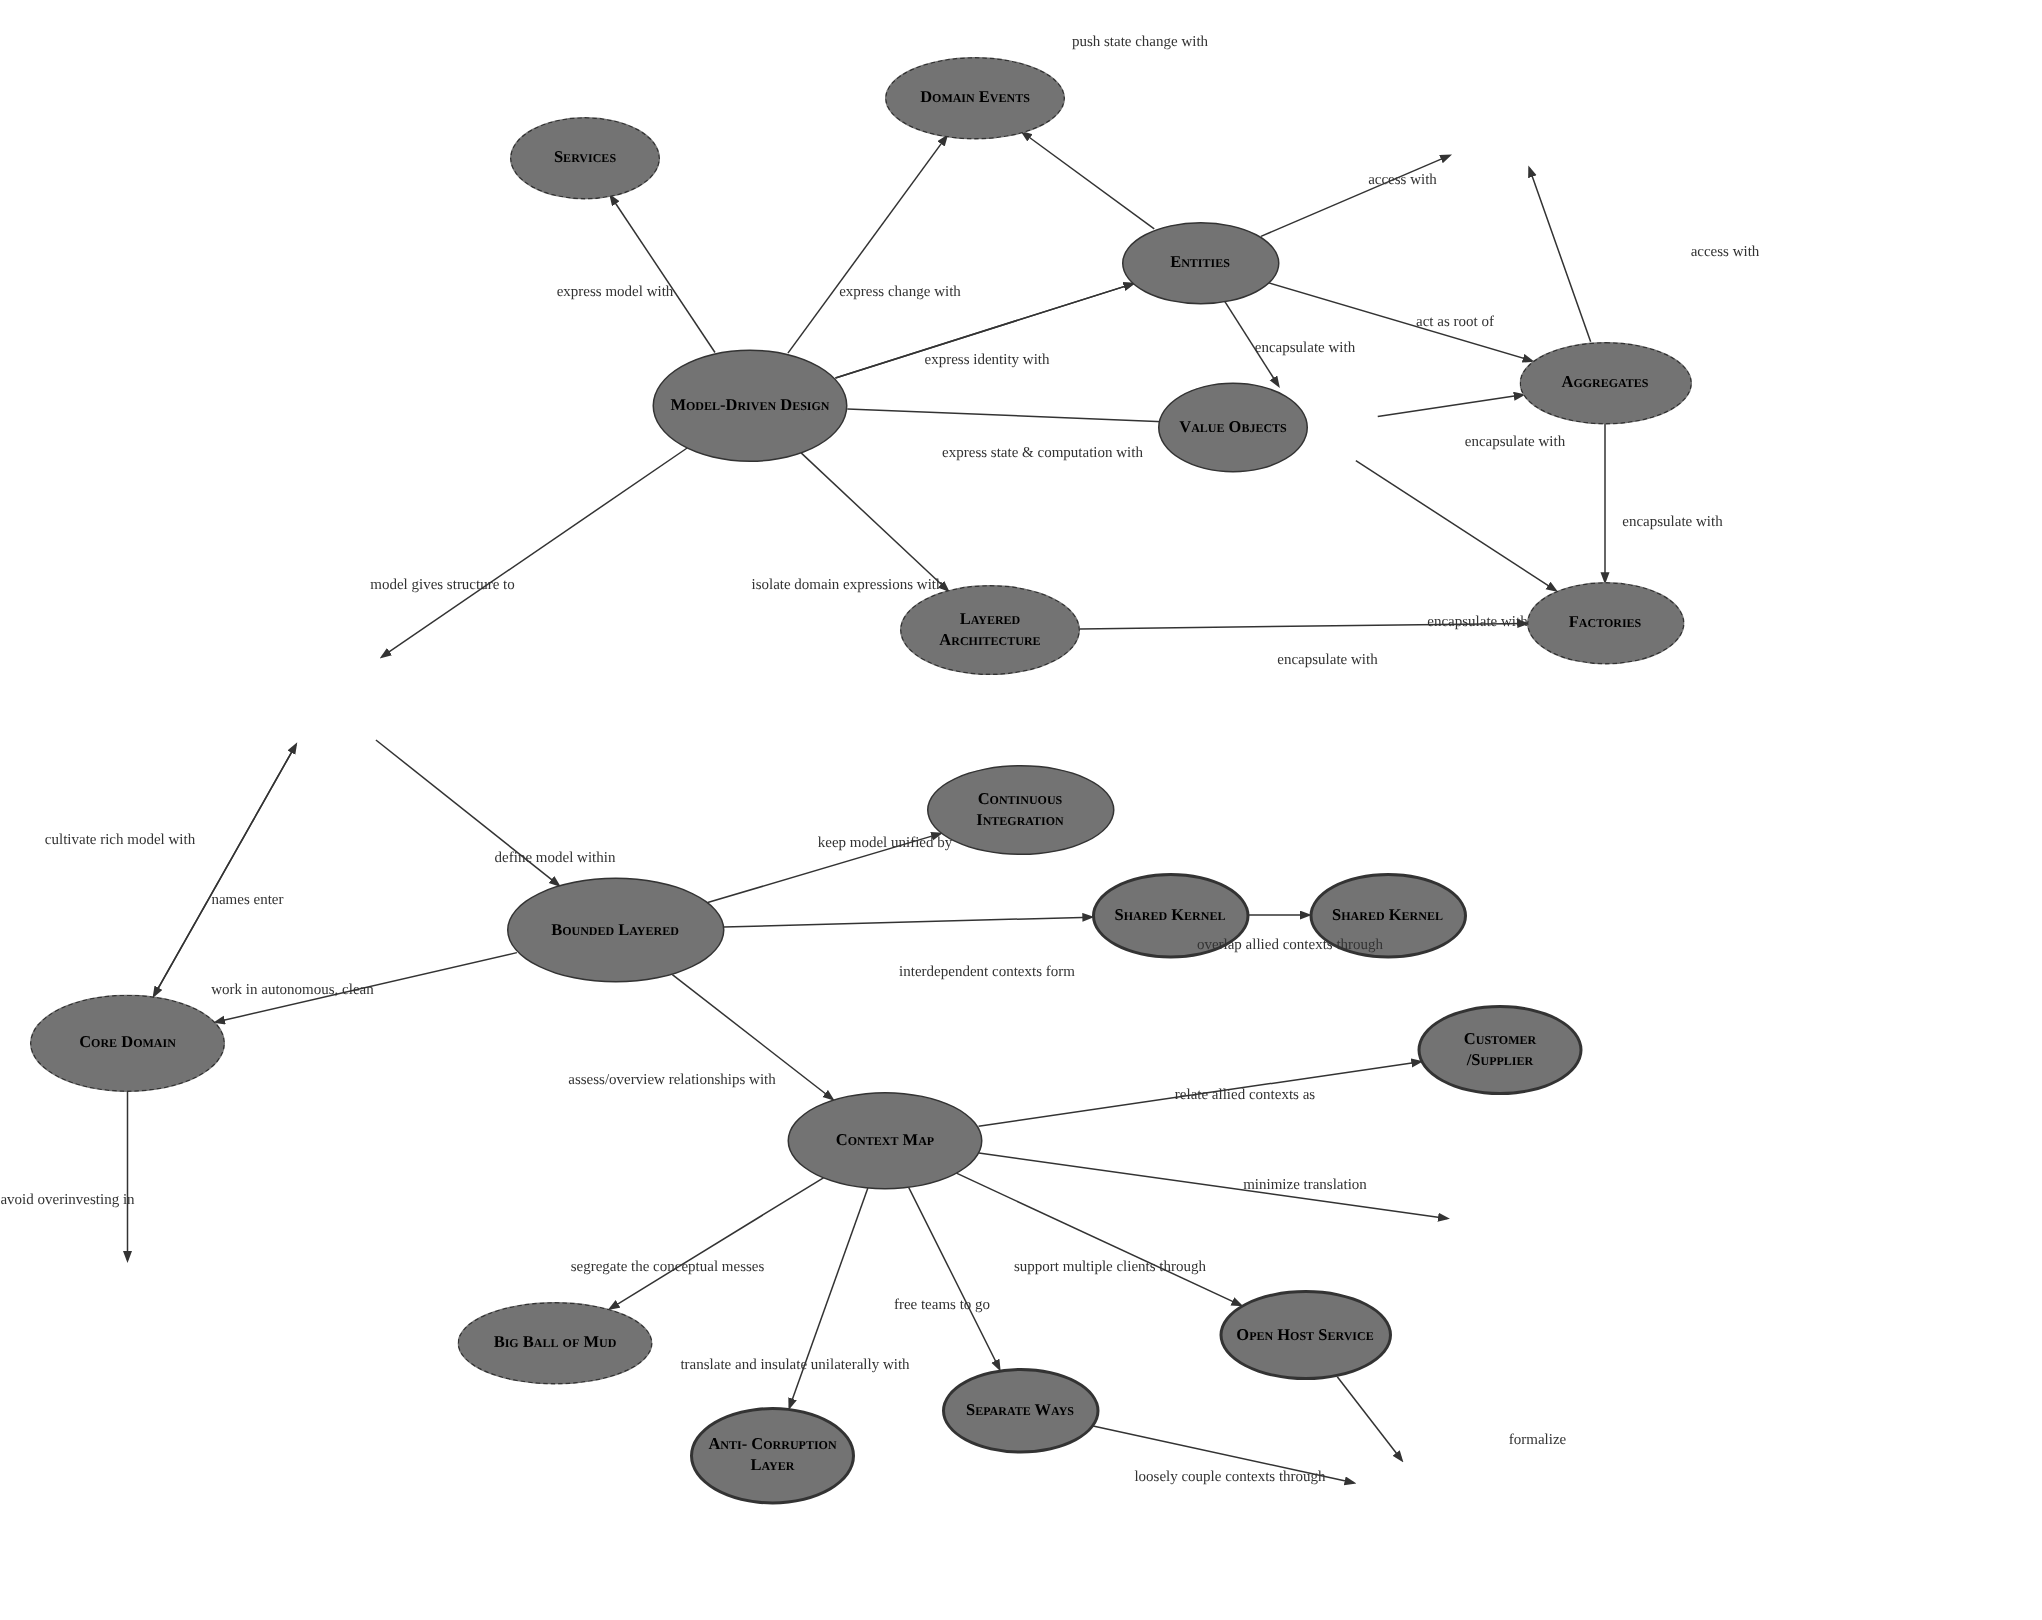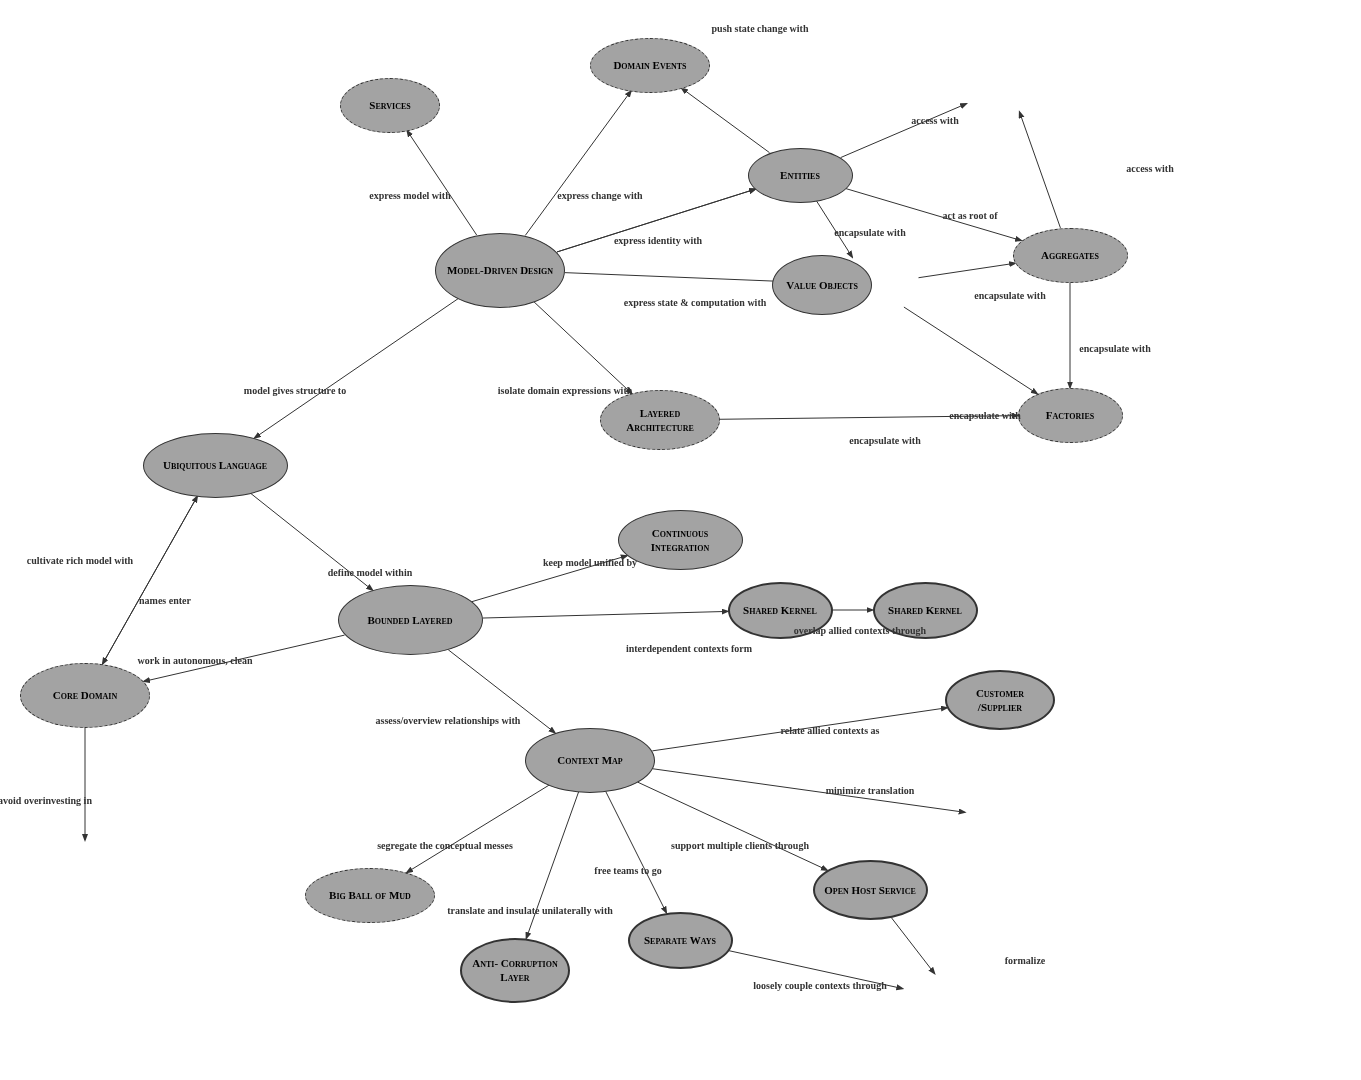--- a/index.html
+++ b/index.html
@@ -24,21 +24,21 @@
       pointer-events: none;
     }
     .node {
       position: absolute;
       display: flex;
       align-items: center;
       justify-content: center;
       text-align: center;
       border-radius: 50%;
       border: 1.5px solid #333;
-      background: #a3a3a3;
+      background: #737373;
       font-size: 12px;
       line-height: 1.3;
       padding: 8px;
       cursor: default;
     }
     .node.dashed {
       border-style: dashed;
     }
     .node.bold-border {
       border-width: 2.5px;
@@ -51,21 +51,20 @@
       line-height: 1.3;
       pointer-events: none;
     }
     .edge-label {
       position: absolute;
       font-size: 10px;
       color: #333;
       text-align: center;
       line-height: 1.3;
       pointer-events: none;
-      font-weight: bold;
     }
   </style>
 </head>
 <body>
 
 <div id="diagram">
   <svg id="connections">
       <defs>
         <marker id="arrow-0" markerWidth="8" markerHeight="8" refX="6" refY="3" orient="auto">
           <path d="M0,0 L0,6 L8,3 z" fill="#333"></path>
@@ -221,23 +220,20 @@
     <div class="node dashed" style="left: 1012.5px; top: 227.5px; width: 115px; height: 55px;">
       <label>Aggregates</label>
     </div>
     <div class="node dashed" style="left: 600px; top: 390px; width: 120px; height: 60px;">
       <label>Layered
 Architecture</label>
     </div>
     <div class="node dashed" style="left: 1017.5px; top: 387.5px; width: 105px; height: 55px;">
       <label>Factories</label>
     </div>
-    <div class="node" style="left: 142.5px; top: 432.5px; width: 145px; height: 65px;">
-      <label>Ubiquitous Language</label>
-    </div>
     <div class="node" style="left: 337.5px; top: 585px; width: 145px; height: 70px;">
       <label>Bounded Layered</label>
     </div>
     <div class="node" style="left: 617.5px; top: 510px; width: 125px; height: 60px;">
       <label>Continuous
 Integration</label>
     </div>
     <div class="node dashed" style="left: 20px; top: 662.5px; width: 130px; height: 65px;">
       <label>Core Domain</label>
     </div>
@@ -291,21 +287,21 @@
     <div class="edge-label" style="left: 295px; top: 390px; transform: translate(-50%, -50%);">model gives structure to</div>
     <div class="edge-label" style="left: 370px; top: 572px; transform: translate(-50%, -50%);">define model within</div>
     <div class="edge-label" style="left: 165px; top: 600px; transform: translate(-50%, -50%);">names
 enter</div>
     <div class="edge-label" style="left: 80px; top: 560px; transform: translate(-50%, -50%);">cultivate rich
 model with</div>
     <div class="edge-label" style="left: 590px; top: 562px; transform: translate(-50%, -50%);">keep model
 unified by</div>
     <div class="edge-label" style="left: 448px; top: 720px; transform: translate(-50%, -50%);">assess/overview
 relationships with</div>
-    <div class="edge-label" style="left: 658px; top: 648px; transform: translate(-50%, -50%); margin-left: 31px;">interdependent
+    <div class="edge-label" style="left: 658px; top: 648px; transform: translate(-50%, -50%);">interdependent
 contexts form</div>
     <div class="edge-label" style="left: 860px; top: 630px; transform: translate(-50%, -50%);">overlap allied
 contexts through</div>
     <div class="edge-label" style="left: 830px; top: 730px; transform: translate(-50%, -50%);">relate allied contexts as</div>
     <div class="edge-label" style="left: 870px; top: 790px; transform: translate(-50%, -50%);">minimize translation</div>
     <div class="edge-label" style="left: 740px; top: 845px; transform: translate(-50%, -50%);">support multiple
 clients through</div>
     <div class="edge-label" style="left: 628px; top: 870px; transform: translate(-50%, -50%);">free teams
 to go</div>
     <div class="edge-label" style="left: 445px; top: 845px; transform: translate(-50%, -50%);">segregate the

